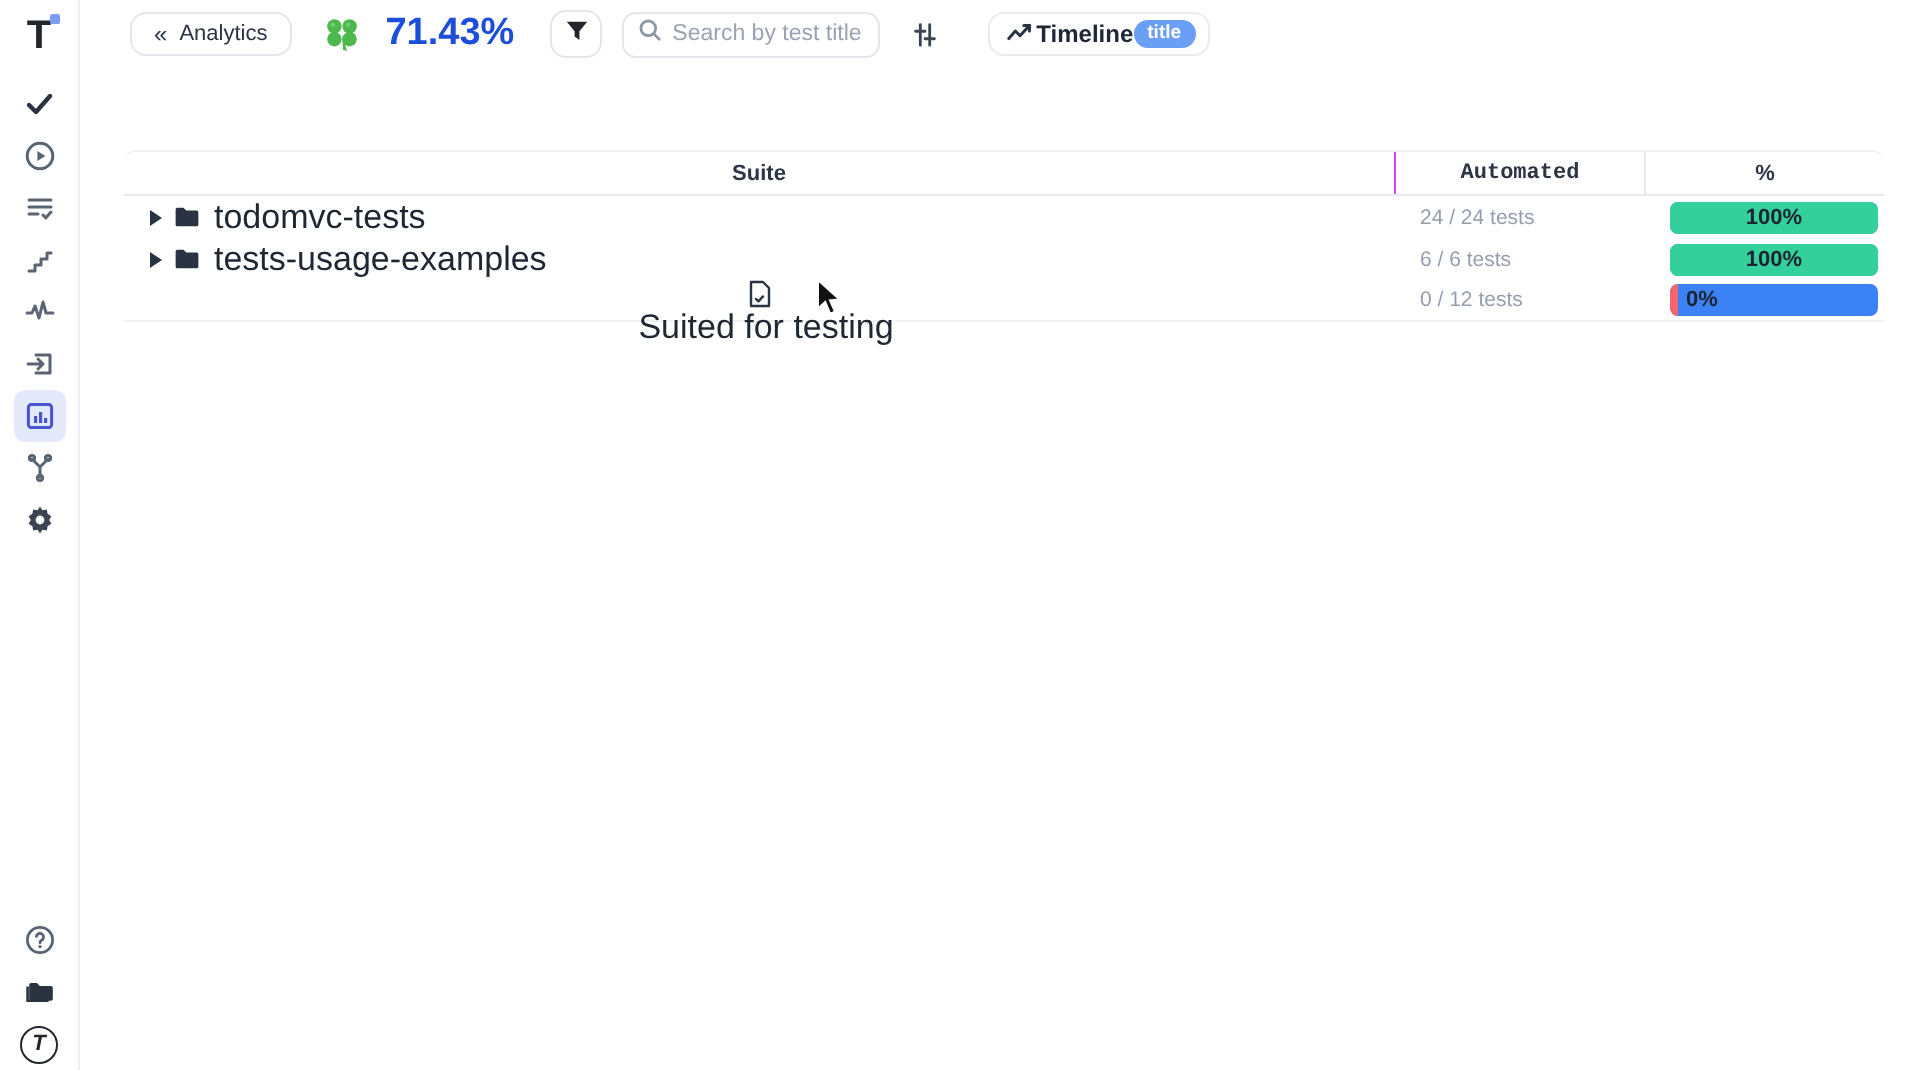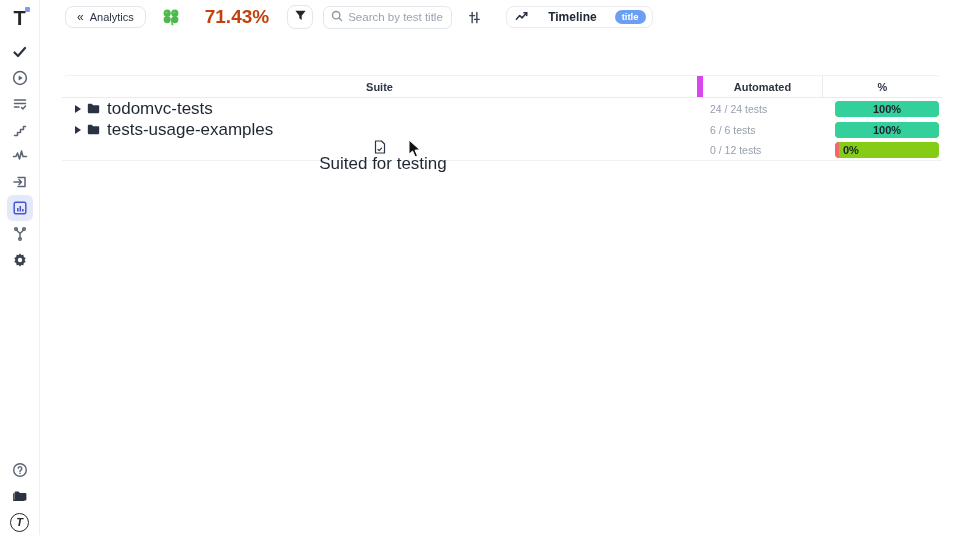--- a/index.html
+++ b/index.html
@@ -26,56 +26,56 @@
   .main { margin-left:40px; }
 
   
   .topbar { height:34px; display:flex; align-items:center; padding-left:25px; }
   .back-btn { display:flex; align-items:center; gap:7px; border:1px solid #e3e6eb; border-radius:8px;
     background:#fff; height:22px; padding:0 11px; font-size:11px; font-weight:500; color:#2a3342; cursor:pointer;
     font-family:"Liberation Sans", sans-serif; }
   .back-chevrons { font-size:12px; color:#2a3342; letter-spacing:-2px; margin-right:1px; }
   .clover { margin-left:15px; width:20px; height:20px; }
   .page-title { margin-left:6px; font-size:19px; font-weight:700; color:#171e28; letter-spacing:-0.3px; }
-  .page-percent { margin-left:24px; font-size:19px; font-weight:600; color:#c2410c; }
+  .page-percent { margin-left:12px; font-size:19px; font-weight:600; color:#1d4ed8; }
   .filter-btn { margin-left:18px; width:26px; height:24px; border:1px solid #e3e6eb; border-radius:8px;
     background:#fff; display:flex; align-items:center; justify-content:center; cursor:pointer; color:#23262b; }
   .search-box { margin-left:10px; width:129px; height:23px; border:1px solid #e3e6eb; border-radius:7px;
     display:flex; align-items:center; padding:0 7px; gap:5px; color:#9aa3b2; }
   .search-box input { border:none; outline:none; width:100%; font-size:11.5px; color:#2a3342;
     font-family:"Liberation Sans", sans-serif; background:transparent; }
   .search-box input::placeholder { color:#9aa3b2; }
   .adjust-btn { margin-left:12px; width:20px; height:20px; display:flex; align-items:center; justify-content:center;
     cursor:pointer; color:#3c4452; }
   .timeline-btn { margin-left:22px; height:22px; border:1px solid #e9ebef; border-radius:8px; background:#fff;
-    display:flex; align-items:center; gap:18px; padding:0 6px 0 8px; cursor:pointer; }
+    display:flex; align-items:center; gap:0; padding:0 6px 0 8px; cursor:pointer; }
   .timeline-label { font-size:12px; font-weight:600; color:#202837; }
   .beta-badge { background:#6b9ff5; color:#fff; font-size:9.5px; font-weight:600; border-radius:8px;
     padding:2px 7px 3px; line-height:1; }
 
   
   .coverage-table { margin:41px 18px 0 22px; width:880px; border-top:1px solid #f0f1f4;
     border-radius:6px 6px 0 0; }
   .t-head { display:flex; height:22px; border-bottom:1px solid #e8eaee; align-items:center; }
   .t-col-suite { flex:1; }
-  .t-col-auto { width:125px; border-left:6px solid #d946ef; align-self:stretch; display:flex; align-items:center; justify-content:center; }
+  .t-col-auto { width:125px; border-left:1px solid #d946ef; align-self:stretch; display:flex; align-items:center; justify-content:center;font-family:Liberation Mono, monospace; }
   .t-col-pct { width:120px; border-left:1px solid #e8eaee; align-self:stretch; display:flex; align-items:center; justify-content:center; }
   .t-head .hcell { font-size:11px; font-weight:700; color:#2d3544; text-align:center; width:100%; }
   .t-row { display:flex; align-items:center; height:21px; }
   .t-row:last-child { border-bottom:1px solid #f0f1f4; }
   .cell-suite { flex:1; display:flex; align-items:center; height:100%; cursor:pointer; }
   .cell-suite.indent { padding-left:13px; }
   .cell-suite.noindent { padding-left:7px;flex-direction:column; }
   .caret { width:0; height:0; border-left:6px solid #2a3342; border-top:4px solid transparent;
     border-bottom:4px solid transparent; margin-right:6px; }
   .row-icon { margin-right:7px; display:flex; color:#2a3342; }
   .suite-name { font-size:17px; color:#1f2733; }
   .cell-auto { width:125px; padding-left:13px; font-size:10.5px; color:#959ead; }
   .cell-pct { width:120px; display:flex; align-items:center; }
-  .bar-track { margin-left:13px; width:104px; height:16px; background:#84cc16; border-radius:4px;
+  .bar-track { margin-left:13px; width:104px; height:16px; background:#3b82f6; border-radius:4px;
     position:relative; overflow:hidden;text-align:center; }
   .bar-fill { position:absolute; left:0; top:0; bottom:0; border-radius:4px; }
   .bar-fill.green { background:#34d09b; }
   .bar-fill.red { background:#f5656e; border-radius:4px 0 0 4px; }
   .bar-label { position:absolute; top:0; bottom:0; display:flex; align-items:center;
     font-size:11px; font-weight:700; color:#1b2430; }
   .bar-label.center { left:0; right:0; justify-content:center; }
   .bar-label.left { left:8px; }
 
   

